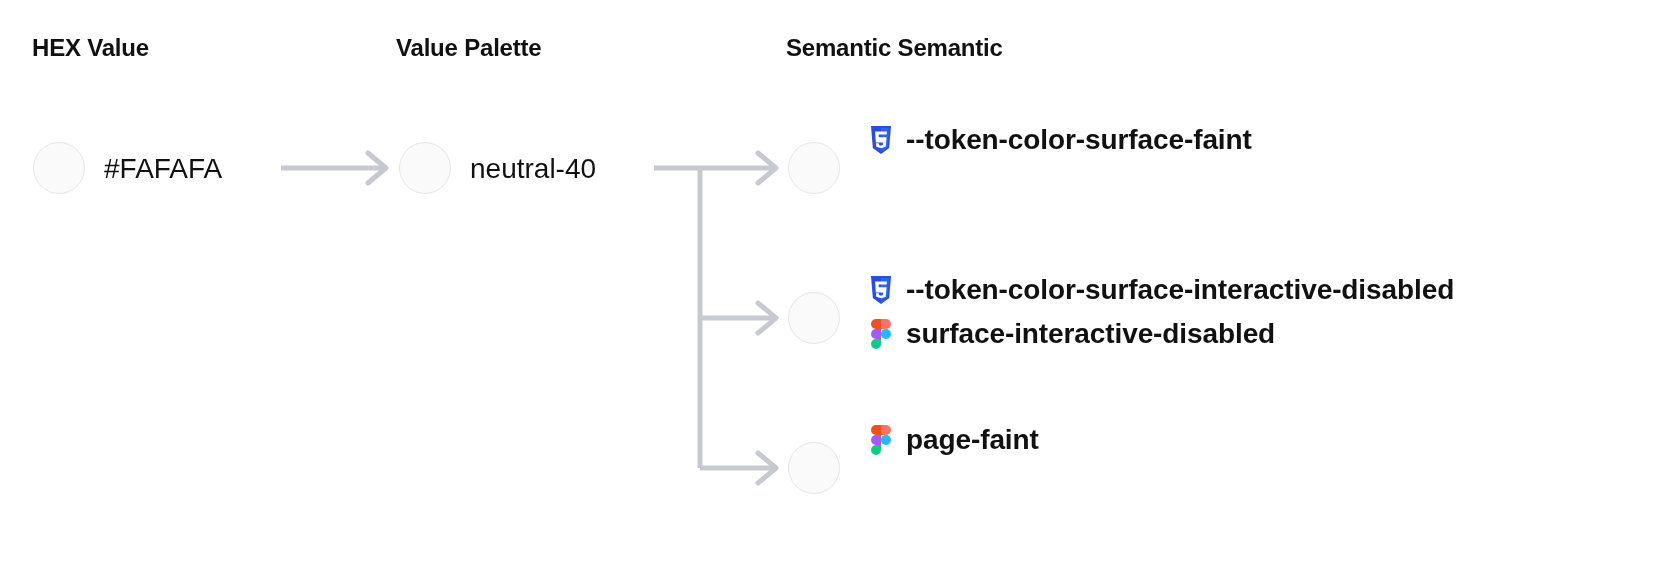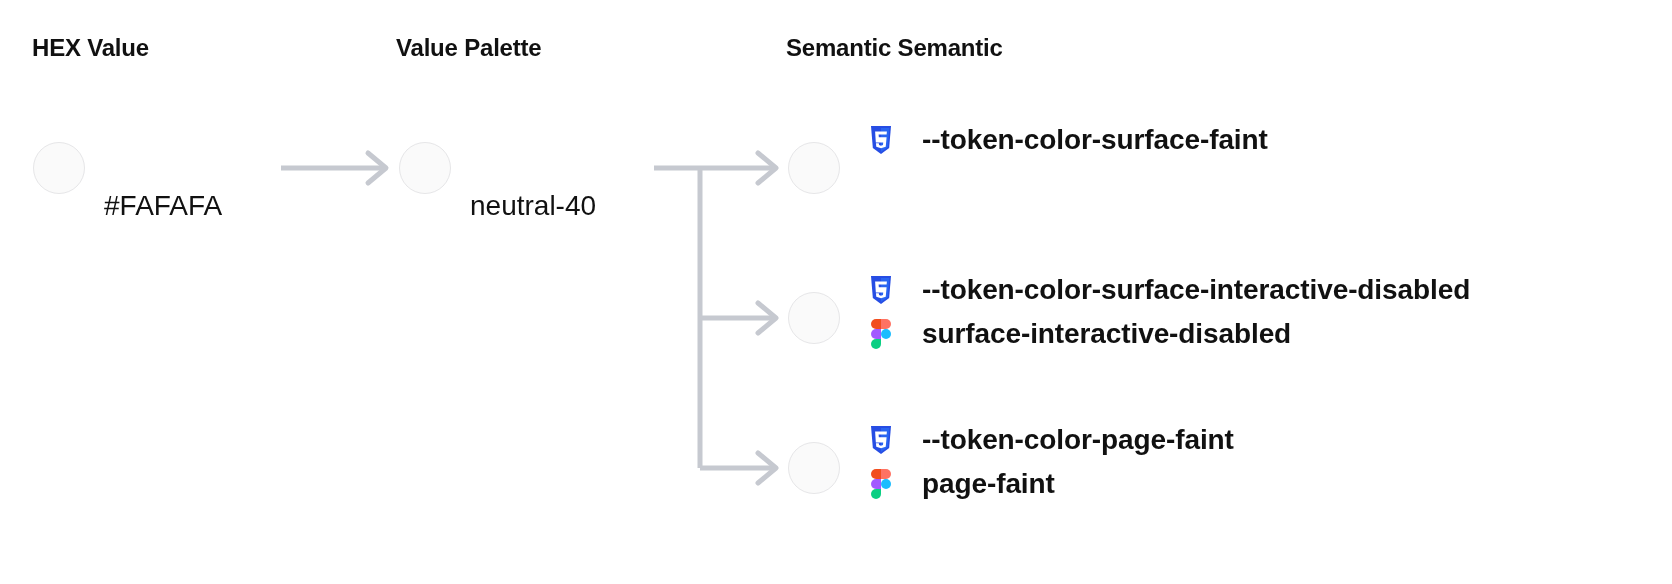--- a/index.html
+++ b/index.html
@@ -47,21 +47,20 @@
   #swatch-sem-1 { top: 292px; }
   #swatch-sem-2 { top: 442px; }
 
   
   .value-label {
     position: absolute;
     font-size: 28px;
     color: #111111;
     white-space: nowrap;
     line-height: 1;
-    margin-top: 37px;
   }
   #label-hex  { left: 104px; top: 155px; }
   #label-core { left: 470px; top: 155px; }
 
   
   #connectors {
     position: absolute;
     left: 0;
     top: 0;
     width: 1672px;
@@ -75,21 +74,21 @@
     left: 868px;
   }
   #sem-group-0 { top: 118px; }
   #sem-group-1 { top: 268px; }
   #sem-group-2 { top: 418px; }
 
   .sem-line {
     display: flex;
     align-items: center;
     height: 44px;
-    gap: 28px;
+    gap: 12px;
   }
   .sem-line .token-text {
     font-size: 28px;
     color: #111111;
     white-space: nowrap;
     line-height: 1;
     letter-spacing: -0.1px;
   }
   .sem-line.css-line .token-text { font-weight: bold; }
   .sem-line.figma-line .token-text { font-weight: bold; }
@@ -176,30 +175,20 @@
         <path d="M0 5a5 5 0 0 1 5-5h5v10H5A5 5 0 0 1 0 5z" fill="#F24E1E"></path>
         <path d="M10 0h5a5 5 0 0 1 0 10h-5V0z" fill="#FF7262"></path>
         <path d="M20 15a5 5 0 1 1-10 0 5 5 0 0 1 10 0z" fill="#1ABCFE"></path>
       </svg>
     </span>
     <span class="token-text">surface-interactive-disabled</span>
   </div>
 </div>
 
 <div class="sem-group" id="sem-group-2">
-  <div class="sem-line css-line">
-    <span class="icon-slot">
-      <svg width="24" height="28" viewBox="0 0 24 28" xmlns="http://www.w3.org/2000/svg">
-        <path d="M2 0h20l-1.85 22.1L12 28l-8.15-5.9L2 0z" fill="#264DE4"></path>
-        <path d="M12 1.9h8.4l-1.6 19.1L12 25.9V1.9z" fill="#2965F1"></path>
-        <path d="M6.1 5.4h11.8l-.28 3.2H9.6l.22 2.6h7.78l-.86 9.6L12 22.3l-4.74-1.5-.3-3.5h2.9l.16 1.8 1.98.6 1.98-.6.24-2.6H6.83L6.1 5.4z" fill="#FFFFFF"></path>
-      </svg>
-    </span>
-    <span class="token-text">--token-color-page-faint</span>
-  </div>
   <div class="sem-line figma-line">
     <span class="icon-slot">
       <svg width="20" height="30" viewBox="0 0 20 30" xmlns="http://www.w3.org/2000/svg">
         <path d="M5 30a5 5 0 0 0 5-5v-5H5a5 5 0 0 0 0 10z" fill="#0ACF83"></path>
         <path d="M0 15a5 5 0 0 1 5-5h5v10H5a5 5 0 0 1-5-5z" fill="#A259FF"></path>
         <path d="M0 5a5 5 0 0 1 5-5h5v10H5A5 5 0 0 1 0 5z" fill="#F24E1E"></path>
         <path d="M10 0h5a5 5 0 0 1 0 10h-5V0z" fill="#FF7262"></path>
         <path d="M20 15a5 5 0 1 1-10 0 5 5 0 0 1 10 0z" fill="#1ABCFE"></path>
       </svg>
     </span>

